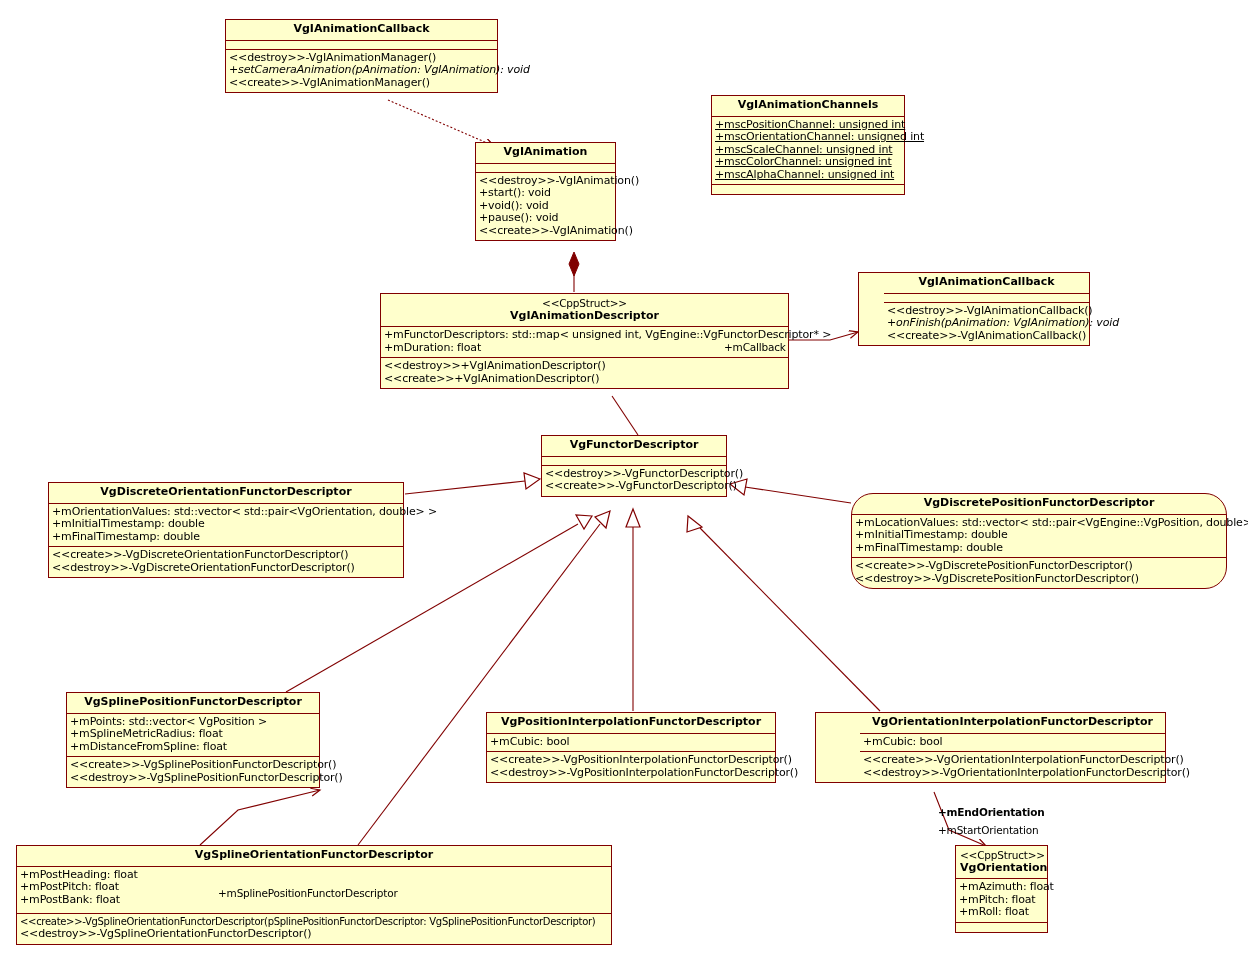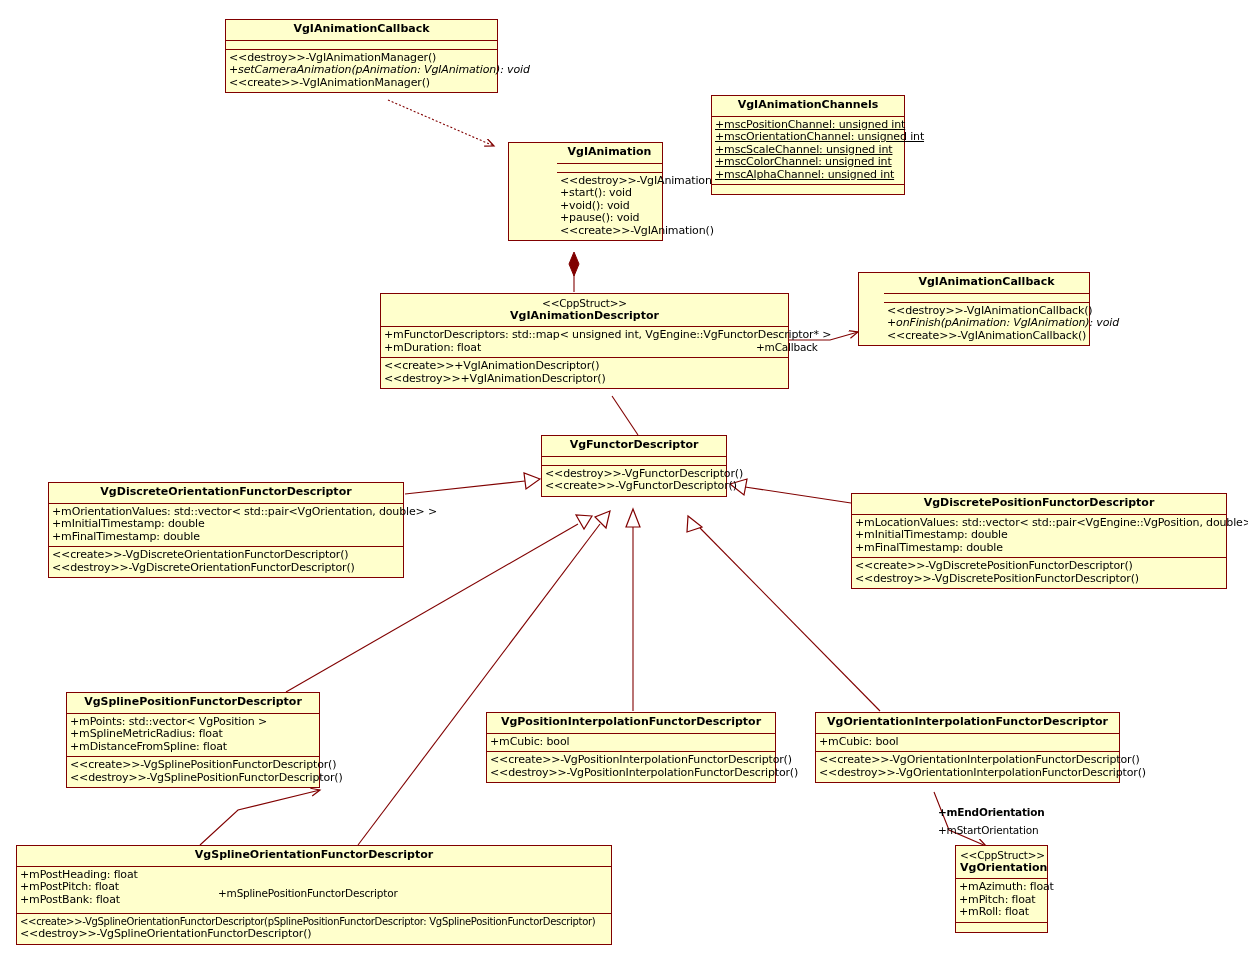--- a/index.html
+++ b/index.html
@@ -168,21 +168,21 @@
   <div class="uml-class" style="left:225px; top:19px; width:273px;">
     <div class="cmp cmp-name">VgIAnimationCallback</div>
     <div class="cmp cmp-empty"></div>
     <div class="cmp">
       <div class="row">&lt;&lt;destroy&gt;&gt;-VgIAnimationManager()</div>
       <div class="row italic">+setCameraAnimation(pAnimation: VgIAnimation): void</div>
       <div class="row">&lt;&lt;create&gt;&gt;-VgIAnimationManager()</div>
     </div>
   </div>
 
-  <div class="uml-class" style="left:508px; top:142px; width:155px;padding-left:48px;">
+  <div class="uml-class" style="left:475px; top:142px; width:141px;">
     <div class="cmp cmp-name">VgIAnimation</div>
     <div class="cmp cmp-empty"></div>
     <div class="cmp">
       <div class="row">&lt;&lt;destroy&gt;&gt;-VgIAnimation()</div>
       <div class="row">+start(): void</div>
       <div class="row">+void(): void</div>
       <div class="row">+pause(): void</div>
       <div class="row">&lt;&lt;create&gt;&gt;-VgIAnimation()</div>
     </div>
   </div>
@@ -202,22 +202,22 @@
   <div class="uml-class" style="left:380px; top:293px; width:409px;">
     <div class="cmp cmp-name">
       <span class="stereo">&lt;&lt;CppStruct&gt;&gt;</span>
       <span>VgIAnimationDescriptor</span>
     </div>
     <div class="cmp">
       <div class="row">+mFunctorDescriptors: std::map&lt; unsigned int, VgEngine::VgFunctorDescriptor* &gt;</div>
       <div class="row">+mDuration: float</div>
     </div>
     <div class="cmp">
+      <div class="row">&lt;&lt;destroy&gt;&gt;+VgIAnimationDescriptor()</div>
       <div class="row">&lt;&lt;create&gt;&gt;+VgIAnimationDescriptor()</div>
-      <div class="row">&lt;&lt;destroy&gt;&gt;+VgIAnimationDescriptor()</div>
     </div>
   </div>
 
   <div class="uml-class" style="left:858px; top:272px; width:232px;padding-left:25px;">
     <div class="cmp cmp-name">VgIAnimationCallback</div>
     <div class="cmp cmp-empty"></div>
     <div class="cmp">
       <div class="row">&lt;&lt;destroy&gt;&gt;-VgIAnimationCallback()</div>
       <div class="row italic">+onFinish(pAnimation: VgIAnimation): void</div>
       <div class="row">&lt;&lt;create&gt;&gt;-VgIAnimationCallback()</div>
@@ -239,21 +239,21 @@
       <div class="row">+mOrientationValues: std::vector&lt; std::pair&lt;VgOrientation, double&gt; &gt;</div>
       <div class="row">+mInitialTimestamp: double</div>
       <div class="row">+mFinalTimestamp: double</div>
     </div>
     <div class="cmp">
       <div class="row">&lt;&lt;create&gt;&gt;-VgDiscreteOrientationFunctorDescriptor()</div>
       <div class="row">&lt;&lt;destroy&gt;&gt;-VgDiscreteOrientationFunctorDescriptor()</div>
     </div>
   </div>
 
-  <div class="uml-class" style="left:851px; top:493px; width:376px;">
+  <div class="uml-class" style="left:851px; top:493px; width:376px;border-radius:22px;">
     <div class="cmp cmp-name">VgDiscretePositionFunctorDescriptor</div>
     <div class="cmp">
       <div class="row">+mLocationValues: std::vector&lt; std::pair&lt;VgEngine::VgPosition, double&gt; &gt;</div>
       <div class="row">+mInitialTimestamp: double</div>
       <div class="row">+mFinalTimestamp: double</div>
     </div>
     <div class="cmp">
       <div class="row">&lt;&lt;create&gt;&gt;-VgDiscretePositionFunctorDescriptor()</div>
       <div class="row">&lt;&lt;destroy&gt;&gt;-VgDiscretePositionFunctorDescriptor()</div>
     </div>
@@ -276,21 +276,21 @@
     <div class="cmp cmp-name">VgPositionInterpolationFunctorDescriptor</div>
     <div class="cmp">
       <div class="row">+mCubic: bool</div>
     </div>
     <div class="cmp">
       <div class="row">&lt;&lt;create&gt;&gt;-VgPositionInterpolationFunctorDescriptor()</div>
       <div class="row">&lt;&lt;destroy&gt;&gt;-VgPositionInterpolationFunctorDescriptor()</div>
     </div>
   </div>
 
-  <div class="uml-class" style="left:815px; top:712px; width:305px;">
+  <div class="uml-class" style="left:815px; top:712px; width:351px;padding-left:44px;">
     <div class="cmp cmp-name">VgOrientationInterpolationFunctorDescriptor</div>
     <div class="cmp">
       <div class="row">+mCubic: bool</div>
     </div>
     <div class="cmp">
       <div class="row">&lt;&lt;create&gt;&gt;-VgOrientationInterpolationFunctorDescriptor()</div>
       <div class="row">&lt;&lt;destroy&gt;&gt;-VgOrientationInterpolationFunctorDescriptor()</div>
     </div>
   </div>
 
@@ -313,21 +313,21 @@
       <span>VgOrientation</span>
     </div>
     <div class="cmp">
       <div class="row">+mAzimuth: float</div>
       <div class="row">+mPitch: float</div>
       <div class="row">+mRoll: float</div>
     </div>
     <div class="cmp cmp-empty"></div>
   </div>
 
-  <div class="edge-label" style="left:756px; top:341px;">+mCallback</div>
+  <div class="edge-label" style="left:724px; top:341px;">+mCallback</div>
 
   <div class="edge-label" style="left:938px; top:806px;font-weight:bold;">+mEndOrientation</div>
 
   <div class="edge-label" style="left:938px; top:824px;">+mStartOrientation</div>
 
   <div class="assoc-note" style="left:218px; top:887px;">+mSplinePositionFunctorDescriptor</div>
 
 </div>
 
 </body></html>

